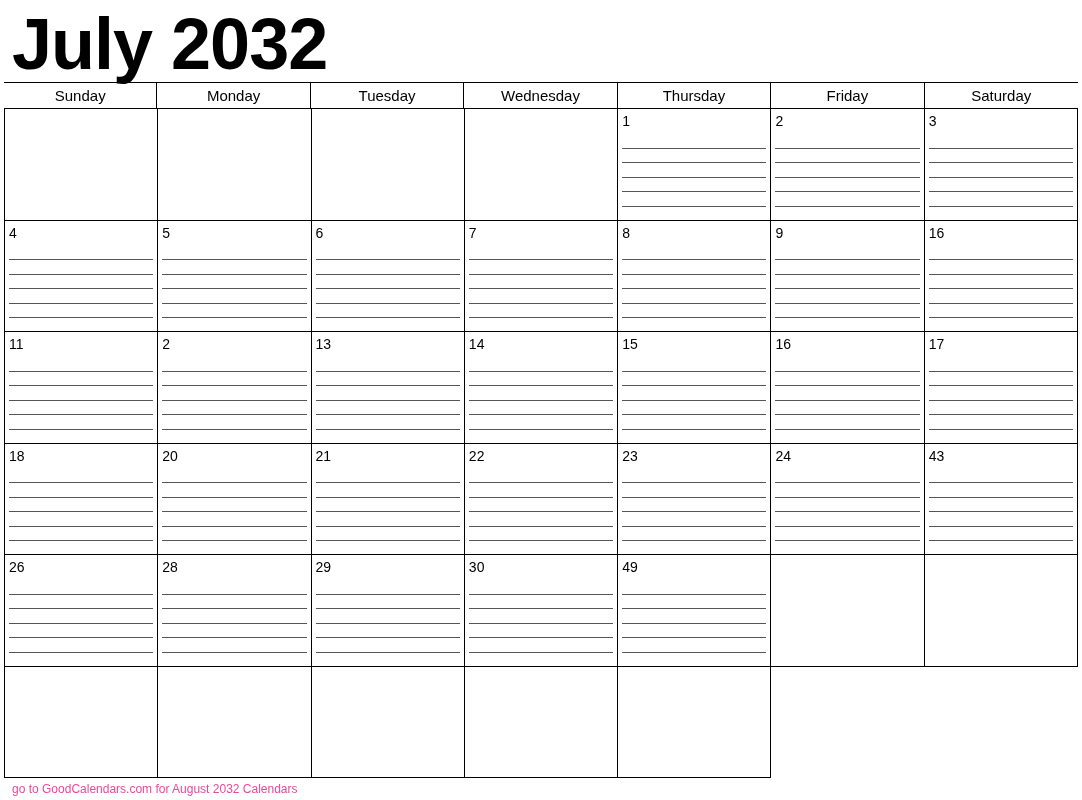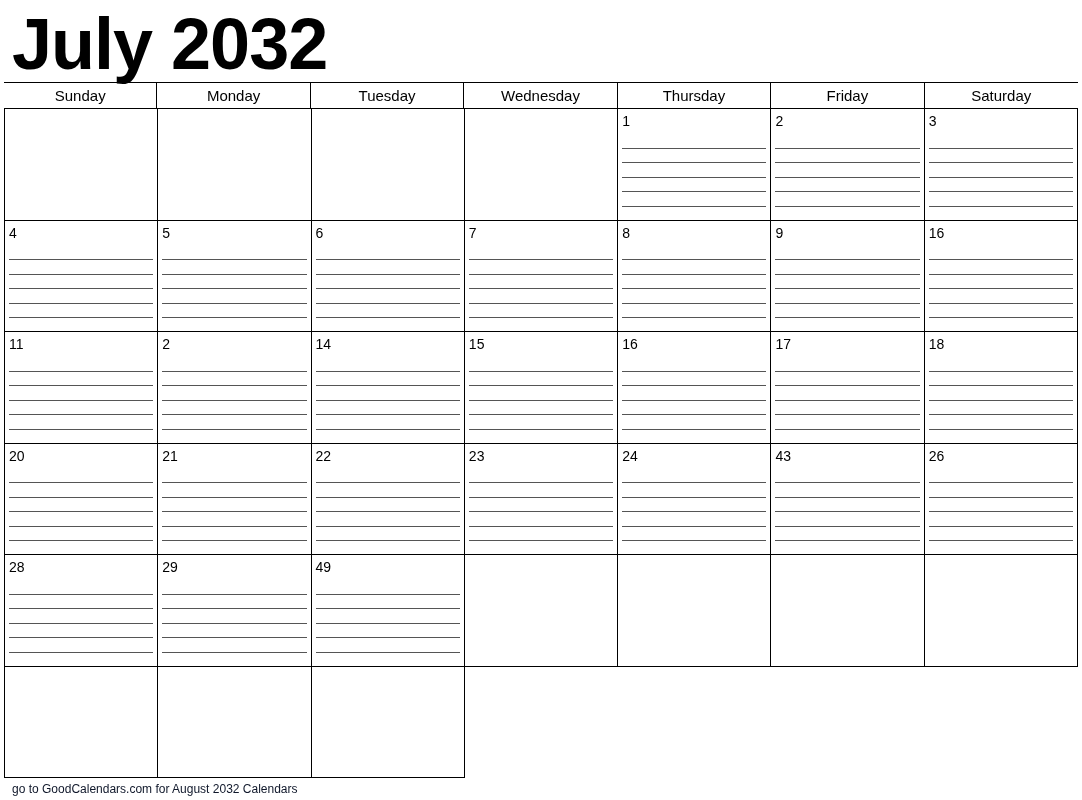--- a/index.html
+++ b/index.html
@@ -88,21 +88,21 @@
       height: 1px;
       margin: 3px 0;
     }
 
     .empty-cell {
       background: #ffffff;
     }
 
     .footer {
       font-size: 12px;
-      color: #0f172a;
+      color: #ec4899;
       padding: 4px 8px;
       text-align: left;
     }
   </style>
 </head>
 <body>
 
 <div class="calendar-wrapper">
   <div class="calendar-title">July 2032</div>
 
@@ -245,20 +245,30 @@
         <div class="cell-date">2</div>
         <div class="cell-lines">
           <div class="cell-line"></div>
           <div class="cell-line"></div>
           <div class="cell-line"></div>
           <div class="cell-line"></div>
           <div class="cell-line"></div>
         </div>
       </div>
       <div class="calendar-cell">
+        <div class="cell-date">13</div>
+        <div class="cell-lines">
+          <div class="cell-line"></div>
+          <div class="cell-line"></div>
+          <div class="cell-line"></div>
+          <div class="cell-line"></div>
+          <div class="cell-line"></div>
+        </div>
+      </div>
+      <div class="calendar-cell">
         <div class="cell-date">14</div>
         <div class="cell-lines">
           <div class="cell-line"></div>
           <div class="cell-line"></div>
           <div class="cell-line"></div>
           <div class="cell-line"></div>
           <div class="cell-line"></div>
         </div>
       </div>
       <div class="calendar-cell">
@@ -376,20 +386,30 @@
         <div class="cell-lines">
           <div class="cell-line"></div>
           <div class="cell-line"></div>
           <div class="cell-line"></div>
           <div class="cell-line"></div>
           <div class="cell-line"></div>
         </div>
       </div>
       <div class="calendar-cell">
         <div class="cell-date">29</div>
+        <div class="cell-lines">
+          <div class="cell-line"></div>
+          <div class="cell-line"></div>
+          <div class="cell-line"></div>
+          <div class="cell-line"></div>
+          <div class="cell-line"></div>
+        </div>
+      </div>
+      <div class="calendar-cell">
+        <div class="cell-date">30</div>
         <div class="cell-lines">
           <div class="cell-line"></div>
           <div class="cell-line"></div>
           <div class="cell-line"></div>
           <div class="cell-line"></div>
           <div class="cell-line"></div>
         </div>
       </div>
       <div class="calendar-cell">
         <div class="cell-date">49</div>

